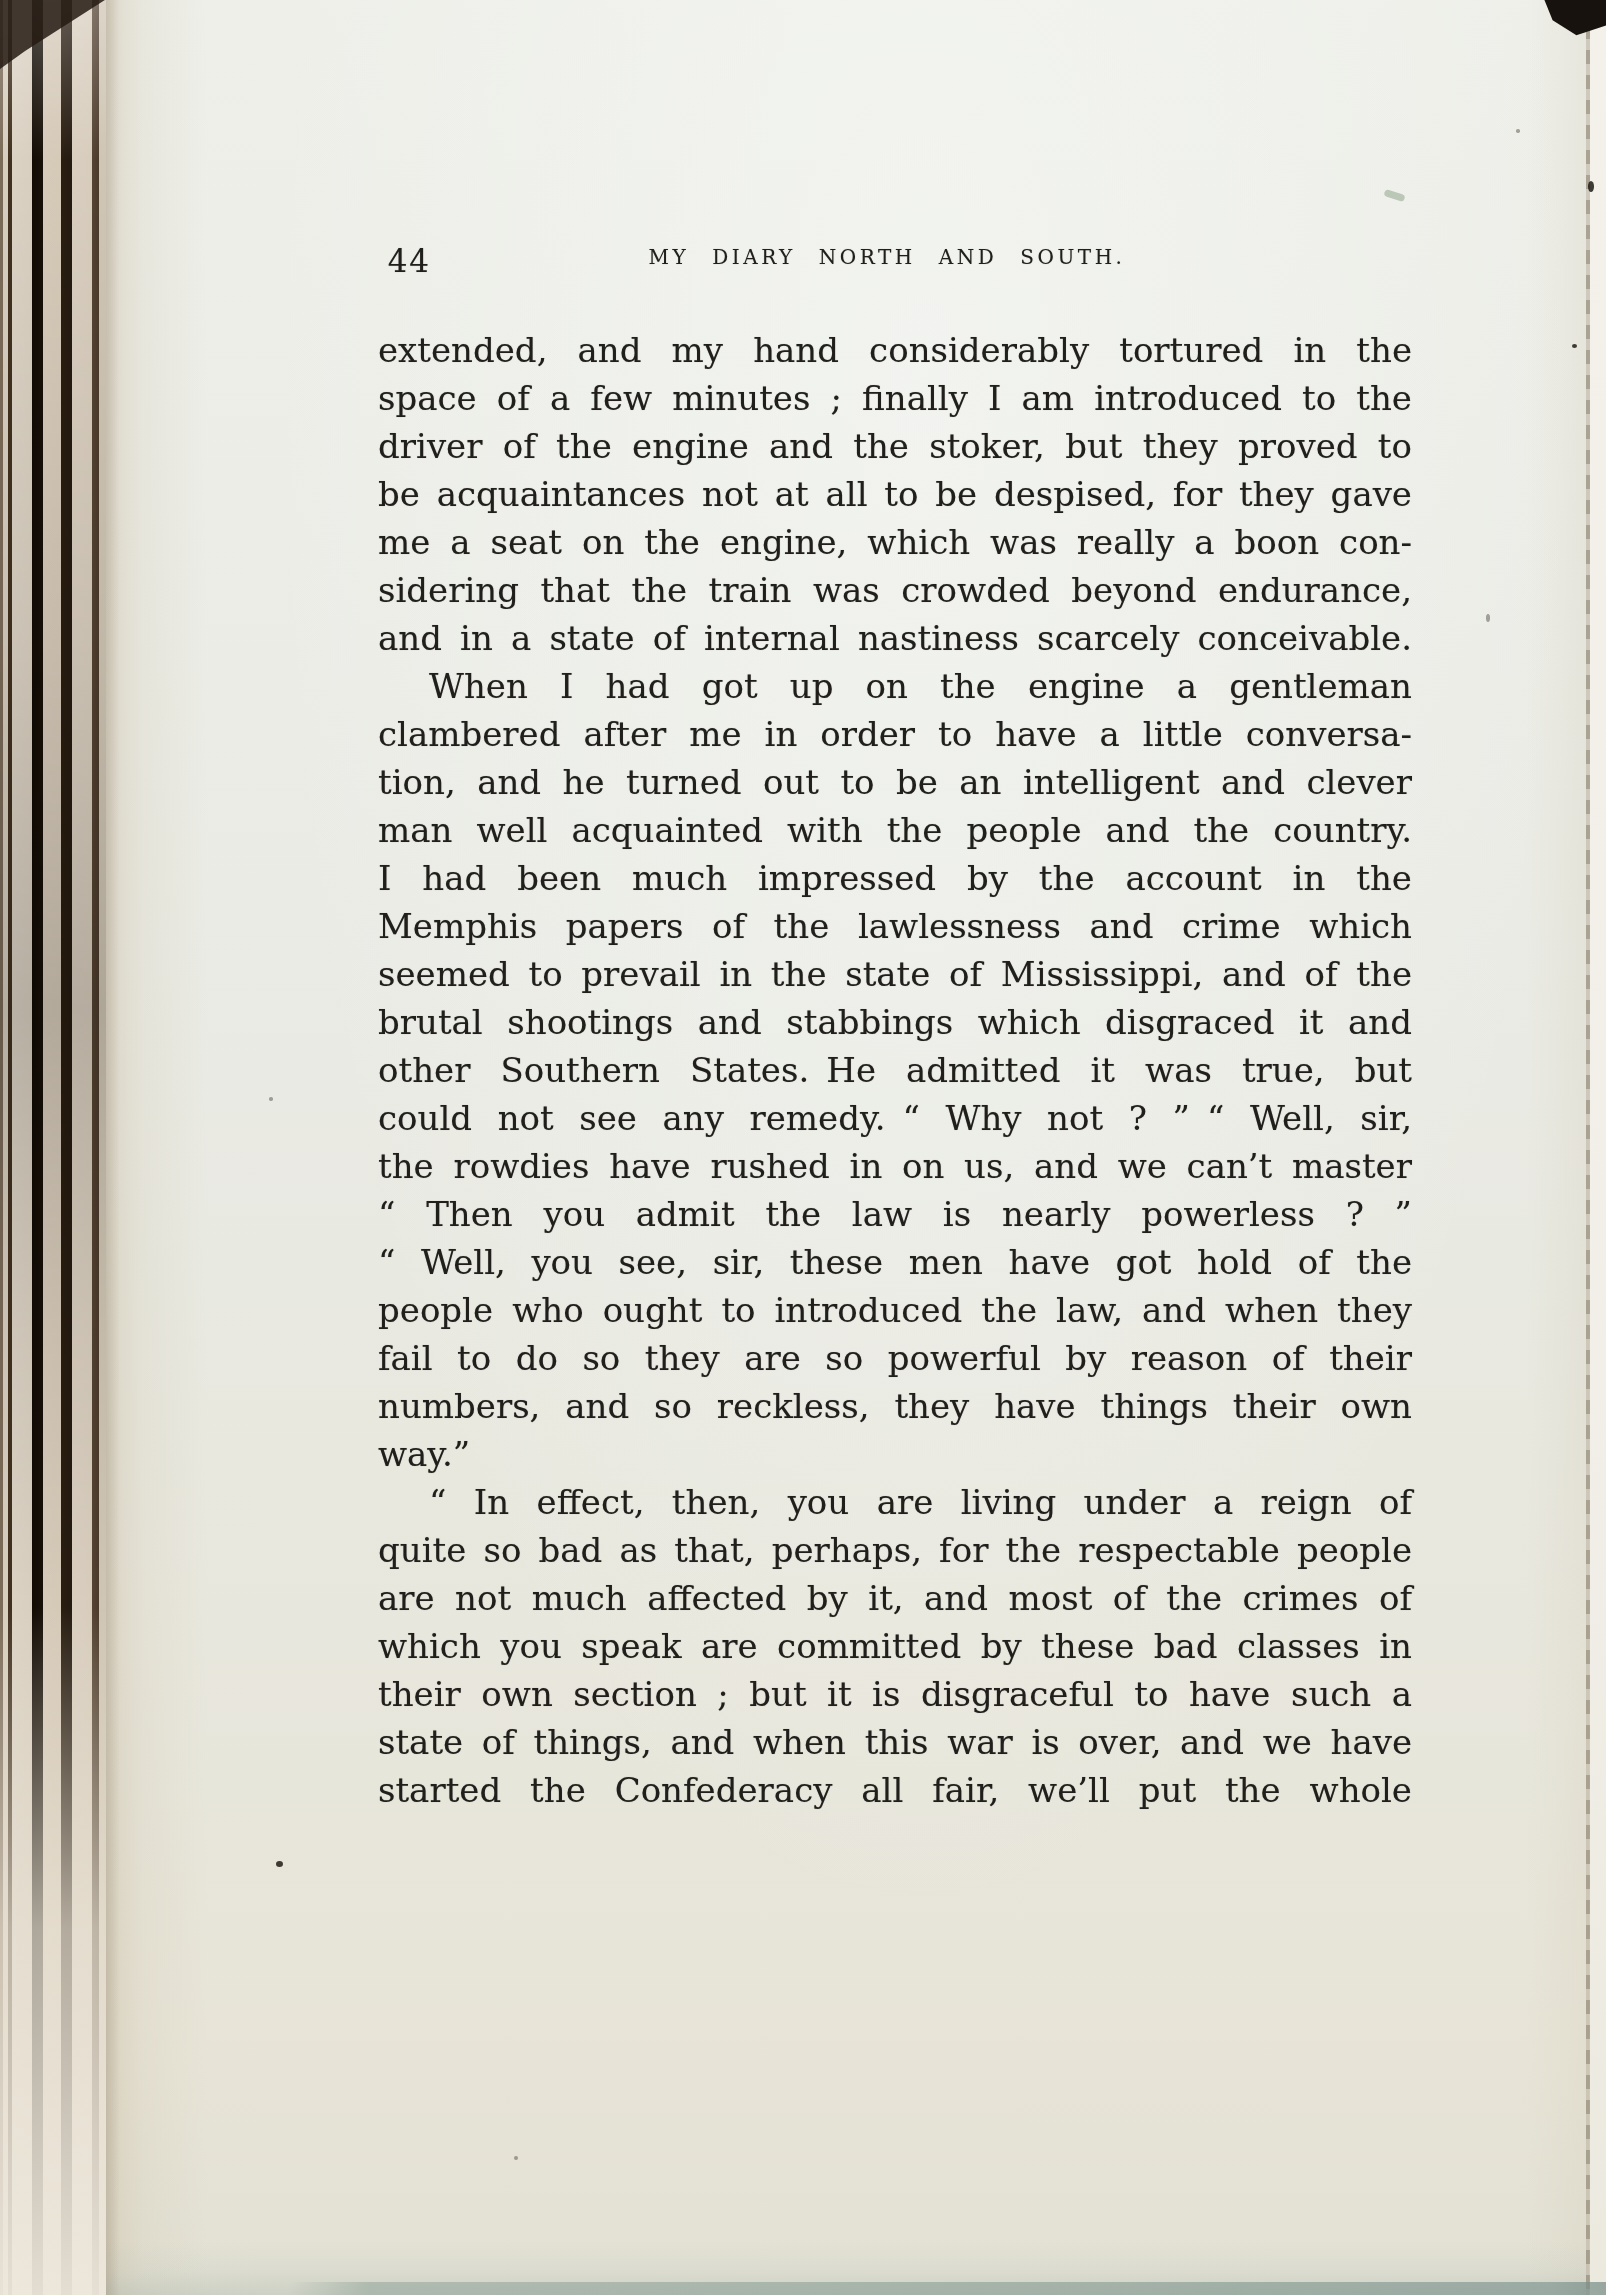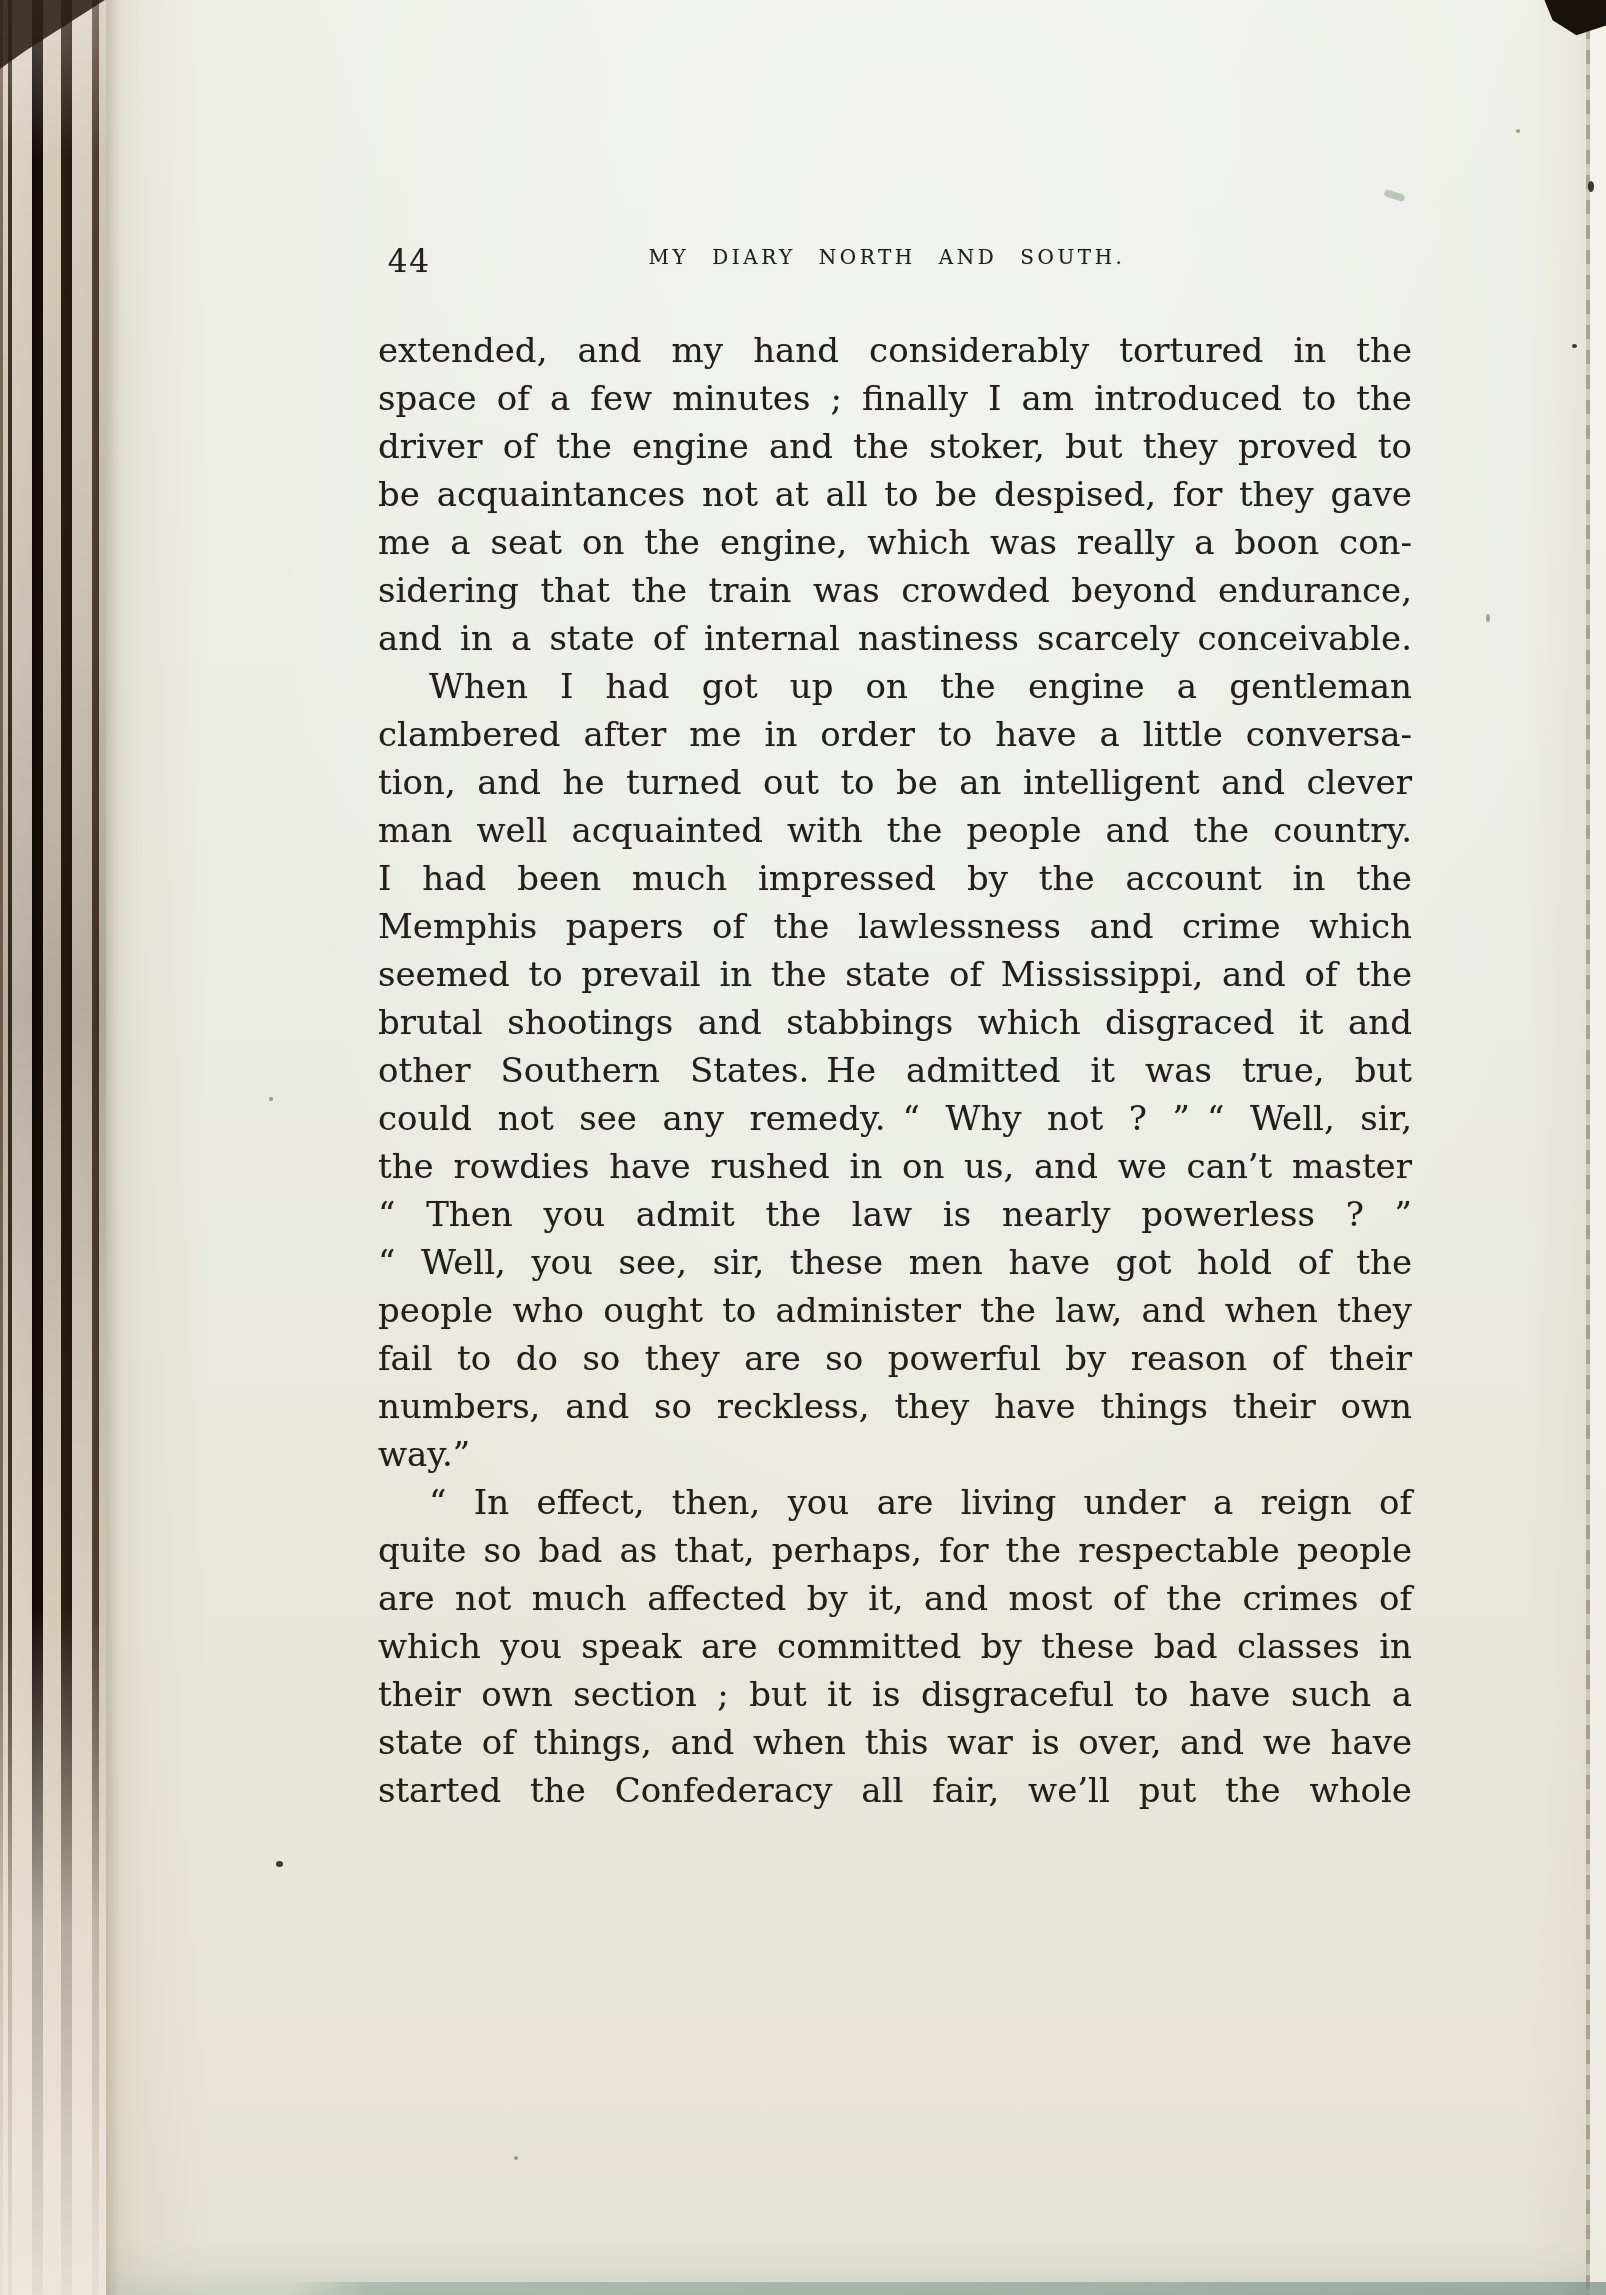--- a/index.html
+++ b/index.html
@@ -141,21 +141,21 @@
       <div class="line just">man well acquainted with the people and the country.</div>
       <div class="line just">I had been much impressed by the account in the</div>
       <div class="line just">Memphis papers of the lawlessness and crime which</div>
       <div class="line just">seemed to prevail in the state of Mississippi, and of the</div>
       <div class="line just">brutal shootings and stabbings which disgraced it and</div>
       <div class="line just">other Southern States. He admitted it was true, but</div>
       <div class="line just">could not see any remedy. “ Why not ? ” “ Well, sir,</div>
       <div class="line just">the rowdies have rushed in on us, and we can’t master</div>
       <div class="line just">“ Then you admit the law is nearly powerless ? ”</div>
       <div class="line just">“ Well, you see, sir, these men have got hold of the</div>
-      <div class="line just">people who ought to administer the law, and when they</div>
+      <div class="line just">people who ought to introduced the law, and when they</div>
       <div class="line just">fail to do so they are so powerful by reason of their</div>
       <div class="line just">numbers, and so reckless, they have things their own</div>
       <div class="line">way.”</div>
     </div>
     <div>
       <div class="line just indent">“ In effect, then, you are living under a reign of</div>
       <div class="line just">quite so bad as that, perhaps, for the respectable people</div>
       <div class="line just">are not much affected by it, and most of the crimes of</div>
       <div class="line just">which you speak are committed by these bad classes in</div>
       <div class="line just">their own section ; but it is disgraceful to have such a</div>

